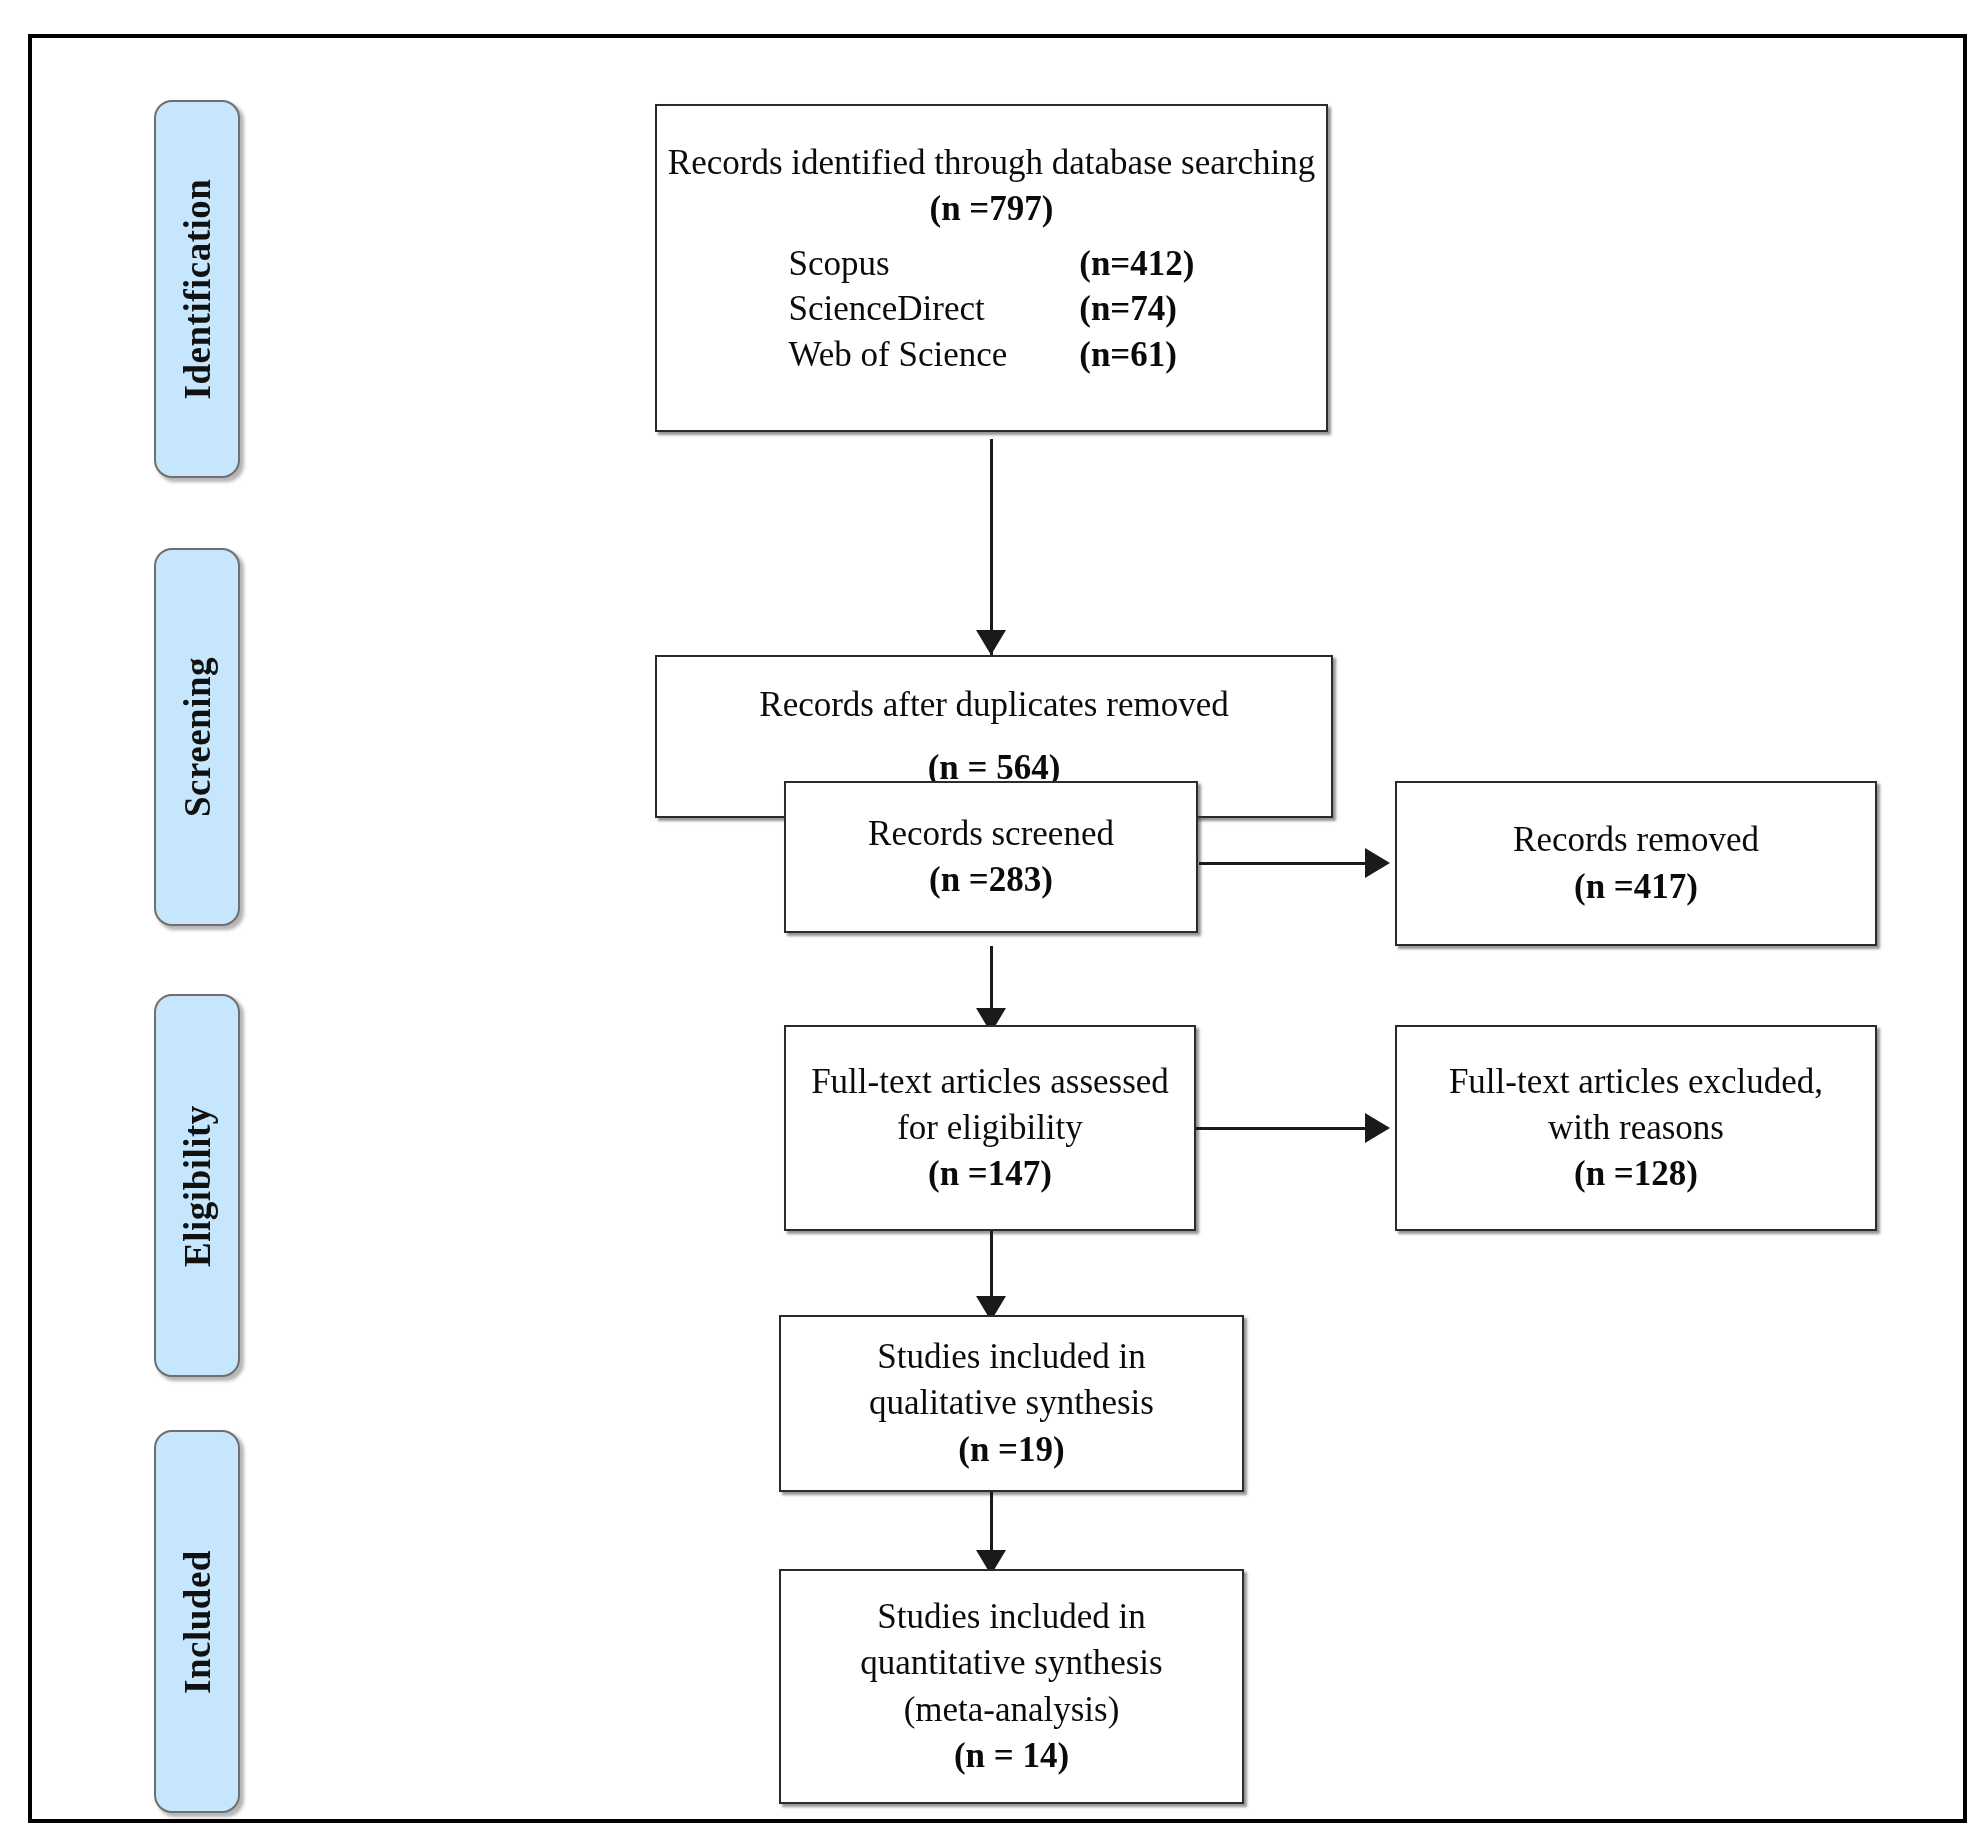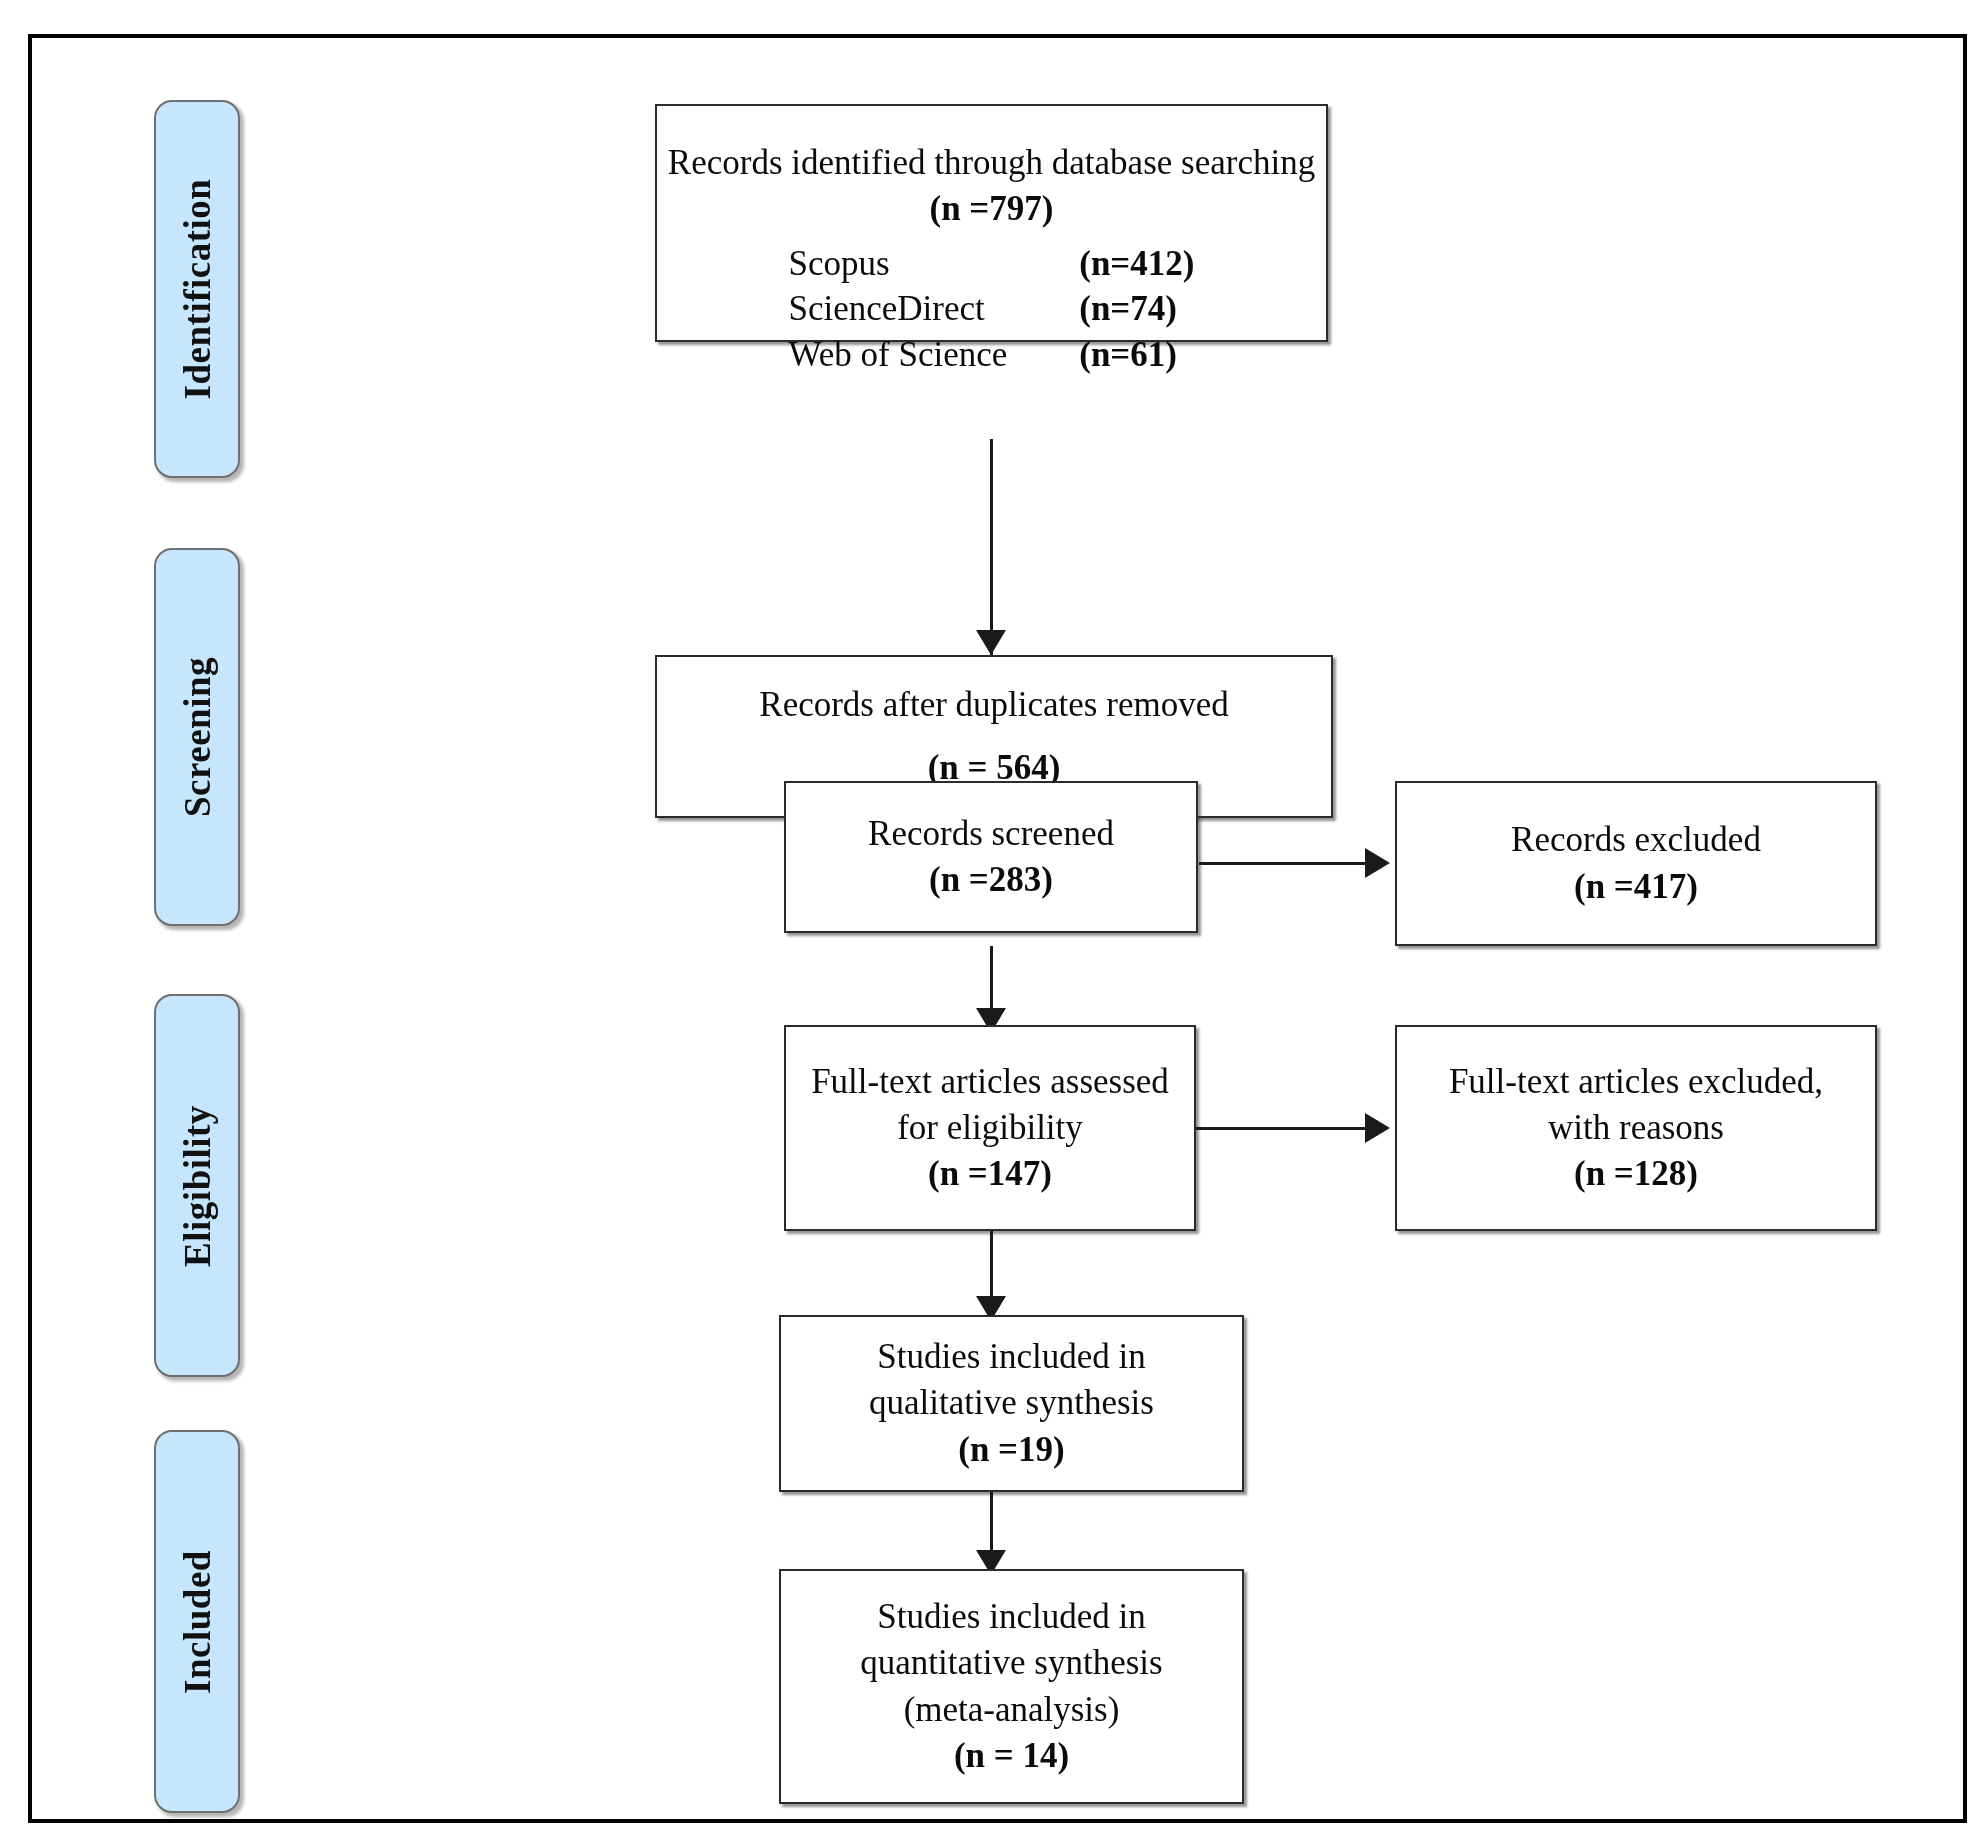--- a/index.html
+++ b/index.html
@@ -126,21 +126,21 @@
     </div>
 
     <div class="stage-pill" style="left:122px; top:956px; width:86px; height:383px;">
       <span class="stage-label">Eligibility</span>
     </div>
 
     <div class="stage-pill" style="left:122px; top:1392px; width:86px; height:383px;">
       <span class="stage-label">Included</span>
     </div>
 
-    <div class="flow-box" style="left:623px; top:66px; width:673px; height:238px; justify-content:flex-start; padding-top:34px;">
+    <div class="flow-box" style="left:623px; top:66px; width:673px; height:328px; justify-content:flex-start; padding-top:34px;">
       <div class="line">Records identified through database searching</div>
       <div class="line bold">(n =797)</div>
       <table class="src-table">
         <tbody>
         <tr>
           <td class="src-name">Scopus</td>
           <td class="src-count">(n=412)</td>
         </tr>
         <tr>
           <td class="src-name">ScienceDirect</td>
@@ -167,21 +167,21 @@
 
     <div class="flow-box" style="left:752px; top:743px; width:414px; height:152px;">
       <div class="line">Records screened</div>
       <div class="line bold">(n =283)</div>
     </div>
 
     <div class="h-line" style="left:1167px; top:824px; width:170px; height:2.9px;"></div>
     <div class="arrow-right" style="left:1333px; top:810px;"></div>
 
     <div class="flow-box" style="left:1363px; top:743px; width:482px; height:165px;">
-      <div class="line">Records excluded</div>
+      <div class="line">Records removed</div>
       <div class="line bold">(n =417)</div>
     </div>
 
     <div class="v-line" style="left:958px; top:908px; width:2.9px; height:84px;"></div>
     <div class="arrow-down" style="left:944px; top:970px;"></div>
 
     <div class="flow-box" style="left:752px; top:987px; width:412px; height:206px;">
       <div class="line">Full-text articles assessed</div>
       <div class="line">for eligibility</div>
       <div class="line bold">(n =147)</div>

